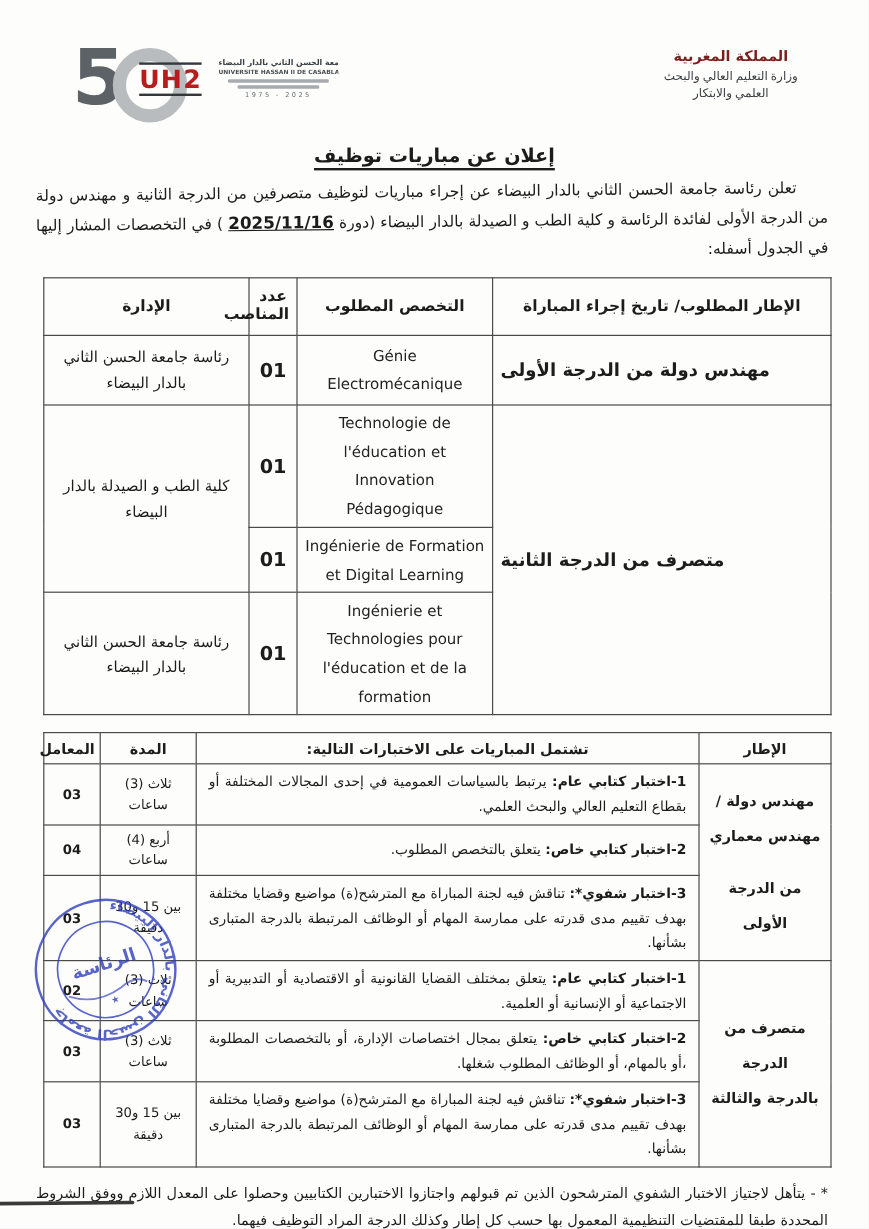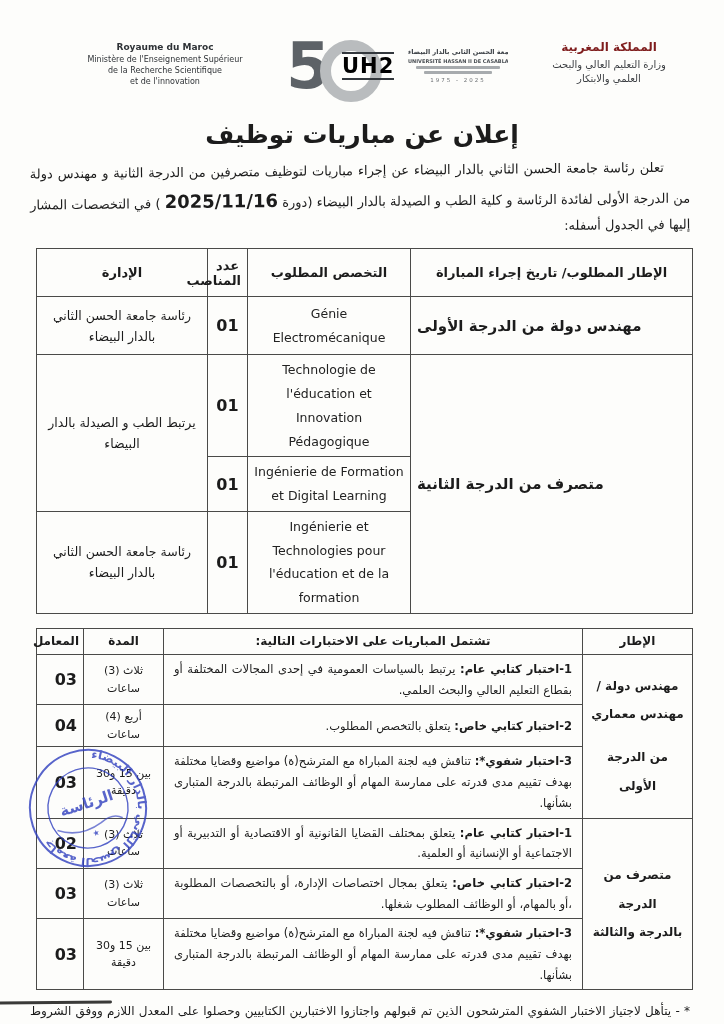--- a/index.html
+++ b/index.html
@@ -9,79 +9,73 @@
 
   
   .header-row { display:flex; justify-content:space-between; align-items:flex-start; padding:30px 30px 0 60px; }
   .hdr-left { width:210px; text-align:center; color:#2e3236; padding-top:12px; }
   .hdr-left .l1 { font-weight:bold; font-size:9px; margin-bottom:3px; }
   .hdr-left .l2 { font-size:8px; line-height:1.35; }
   .logo { display:flex; align-items:flex-start; gap:4px; margin-top:4px; }
   .logo-mark { position:relative; width:118px; height:76px; }
   .logo-five { position:absolute; left:0; top:0; font-size:64px; font-weight:bold; color:#5d6267; line-height:1; font-family:"DejaVu Sans",sans-serif; }
   .logo-zero { position:absolute; left:34px; top:6px; width:62px; height:62px; border:11px solid #b9bcbe; border-radius:50%; }
-  .logo-uh2 { position:absolute; left:56px; top:18px; font-size:21px; font-weight:bold; color:#000000; letter-spacing:1px; border-top:2px solid #33383d; border-bottom:2px solid #33383d; line-height:1.15; }
+  .logo-uh2 { position:absolute; left:56px; top:18px; font-size:21px; font-weight:bold; color:#b91c1c; letter-spacing:1px; border-top:2px solid #33383d; border-bottom:2px solid #33383d; line-height:1.15; }
   .logo-text { width:100px; padding-top:14px; }
   .logo-text .ar { font-size:6.5px; font-weight:bold; color:#3c4146; text-align:center; white-space:nowrap; overflow:hidden; }
   .logo-text .fr { font-size:5px; font-weight:bold; color:#4a4f54; text-align:center; margin-top:2px; white-space:nowrap; overflow:hidden; }
   .logo-text .bar { height:3px; background:#a7abae; margin:2px 8px 0 8px; border-radius:1px; }
   .logo-text .bar.short { margin:2px 16px 0 16px; }
   .logo-text .years { font-size:5.5px; color:#6a6e72; text-align:center; margin-top:3px; letter-spacing:2px; }
   .hdr-right { width:170px; text-align:center; direction:rtl; padding-top:10px; }
   .hdr-right .r1 { font-weight:bold; font-size:12px; color:#7f1d1d; margin-bottom:4px; }
-  .hdr-right .r2 { font-size:10px; color:#3c3f43; line-height:1.4; }
+  .hdr-right .r2 { font-size:10px; color:#3c3f43; line-height:1.4;font-family:Liberation Serif, serif; }
 
   
   .doc-title { text-align:center; direction:rtl; margin-top:10px; }
-  .doc-title span { font-size:25px; font-weight:bold; text-underline-offset:5px; text-decoration-thickness:1.5px; }
+  .doc-title span { font-size:16px; font-weight:bold; text-decoration:underline; text-underline-offset:5px; text-decoration-thickness:1.5px; }
 
   
   .intro { direction:rtl; padding:10px 34px 0 30px; font-size:13px; line-height:1.85; text-align:justify; transform:rotate(-0.6deg); }
   .intro .indent { display:inline-block; width:26px; }
-  .intro b.date { font-size:18px; }
+  .intro b.date { font-size:14px;text-decoration:underline; }
 
   
   table { border-collapse:collapse; table-layout:fixed; direction:rtl; margin:0 32px 0 36px; width:656px; background:#fdfdfb; }
   td, th { border:1.4px solid #4a4a48; vertical-align:middle; padding:3px 6px; }
   .t1 { margin-top:8px; }
   .t1 th { font-size:13px; font-weight:bold; height:48px; }
   .t1 .frame-cell { font-size:15px; font-weight:bold; text-align:left; line-height:1.6; }
   .t1 .spec-cell { font-size:12.5px; text-align:center; direction:ltr; line-height:1.9; color:#222; }
   .t1 .num-cell { font-size:16px; font-weight:bold; text-align:center; }
   .t1 .admin-cell { font-size:12.5px; text-align:center; line-height:1.7; }
 
   .t2 { margin-top:14px; }
   .t2 th { font-size:12px; font-weight:bold; height:26px; padding:2px 4px; }
   .t2 .frame2 { font-size:12px; font-weight:bold; text-align:center; line-height:2.4; }
   .t2 .exam { font-size:11.5px; text-align:justify; line-height:1.8; padding:4px 10px; }
   .t2 .exam b { font-size:11.5px; }
   .t2 .dur { font-size:11px; text-align:center; line-height:1.6; }
-  .t2 .coef { font-size:16px; font-weight:bold; text-align:right; }
+  .t2 .coef { font-size:11px; font-weight:bold; text-align:center; }
   .t2 tr.inner td.rowline { border-top:1.4px dashed #6a6a68; }
 
   
   .footnote { direction:rtl; padding:10px 34px 0 30px; font-size:12px; line-height:1.95; text-align:justify; }
 
   
   .stamp { position:absolute; left:22px; top:742px; width:132px; height:132px; transform:rotate(-18deg); opacity:0.8; pointer-events:none; }
   
   .bottom-rule { position:absolute; left:0; top:1001px; width:112px; height:3px; background:#3a3a38; border-radius:0 2px 2px 0; transform:rotate(-0.5deg); }
 </style>
 </head>
 <body>
 
 <div class="page">
 
   <div class="header-row">
-    <div class="hdr-left">
-      <div class="l1">Royaume du Maroc</div>
-      <div class="l2">Ministère de l'Enseignement Supérieur</div>
-      <div class="l2">de la Recherche Scientifique</div>
-      <div class="l2">et de l'innovation</div>
-    </div>
 
     <div class="logo">
       <div class="logo-mark">
         <span class="logo-five">5</span>
         <span class="logo-zero"></span>
         <span class="logo-uh2">UH2</span>
       </div>
       <div class="logo-text">
         <div class="ar">جامعة الحسن الثاني بالدار البيضاء</div>
         <div class="fr">UNIVERSITÉ HASSAN II DE CASABLANCA</div>
@@ -124,21 +118,21 @@
     <tr style="height:58px">
       <td class="frame-cell">مهندس دولة من الدرجة الأولى</td>
       <td class="spec-cell">Génie Electromécanique</td>
       <td class="num-cell">01</td>
       <td class="admin-cell">رئاسة جامعة الحسن الثاني بالدار البيضاء</td>
     </tr>
     <tr style="height:50px">
       <td class="frame-cell" rowspan="3">متصرف من الدرجة الثانية</td>
       <td class="spec-cell">Technologie de l'éducation et Innovation Pédagogique</td>
       <td class="num-cell">01</td>
-      <td class="admin-cell" rowspan="2">يرتبط الطب و الصيدلة بالدار البيضاء</td>
+      <td class="admin-cell" rowspan="2">كلية الطب و الصيدلة بالدار البيضاء</td>
     </tr>
     <tr style="height:50px">
       <td class="spec-cell">Ingénierie de Formation et Digital Learning</td>
       <td class="num-cell">01</td>
     </tr>
     <tr style="height:52px">
       <td class="spec-cell">Ingénierie et Technologies pour l'éducation et de la formation</td>
       <td class="num-cell">01</td>
       <td class="admin-cell">رئاسة جامعة الحسن الثاني بالدار البيضاء</td>
     </tr>

